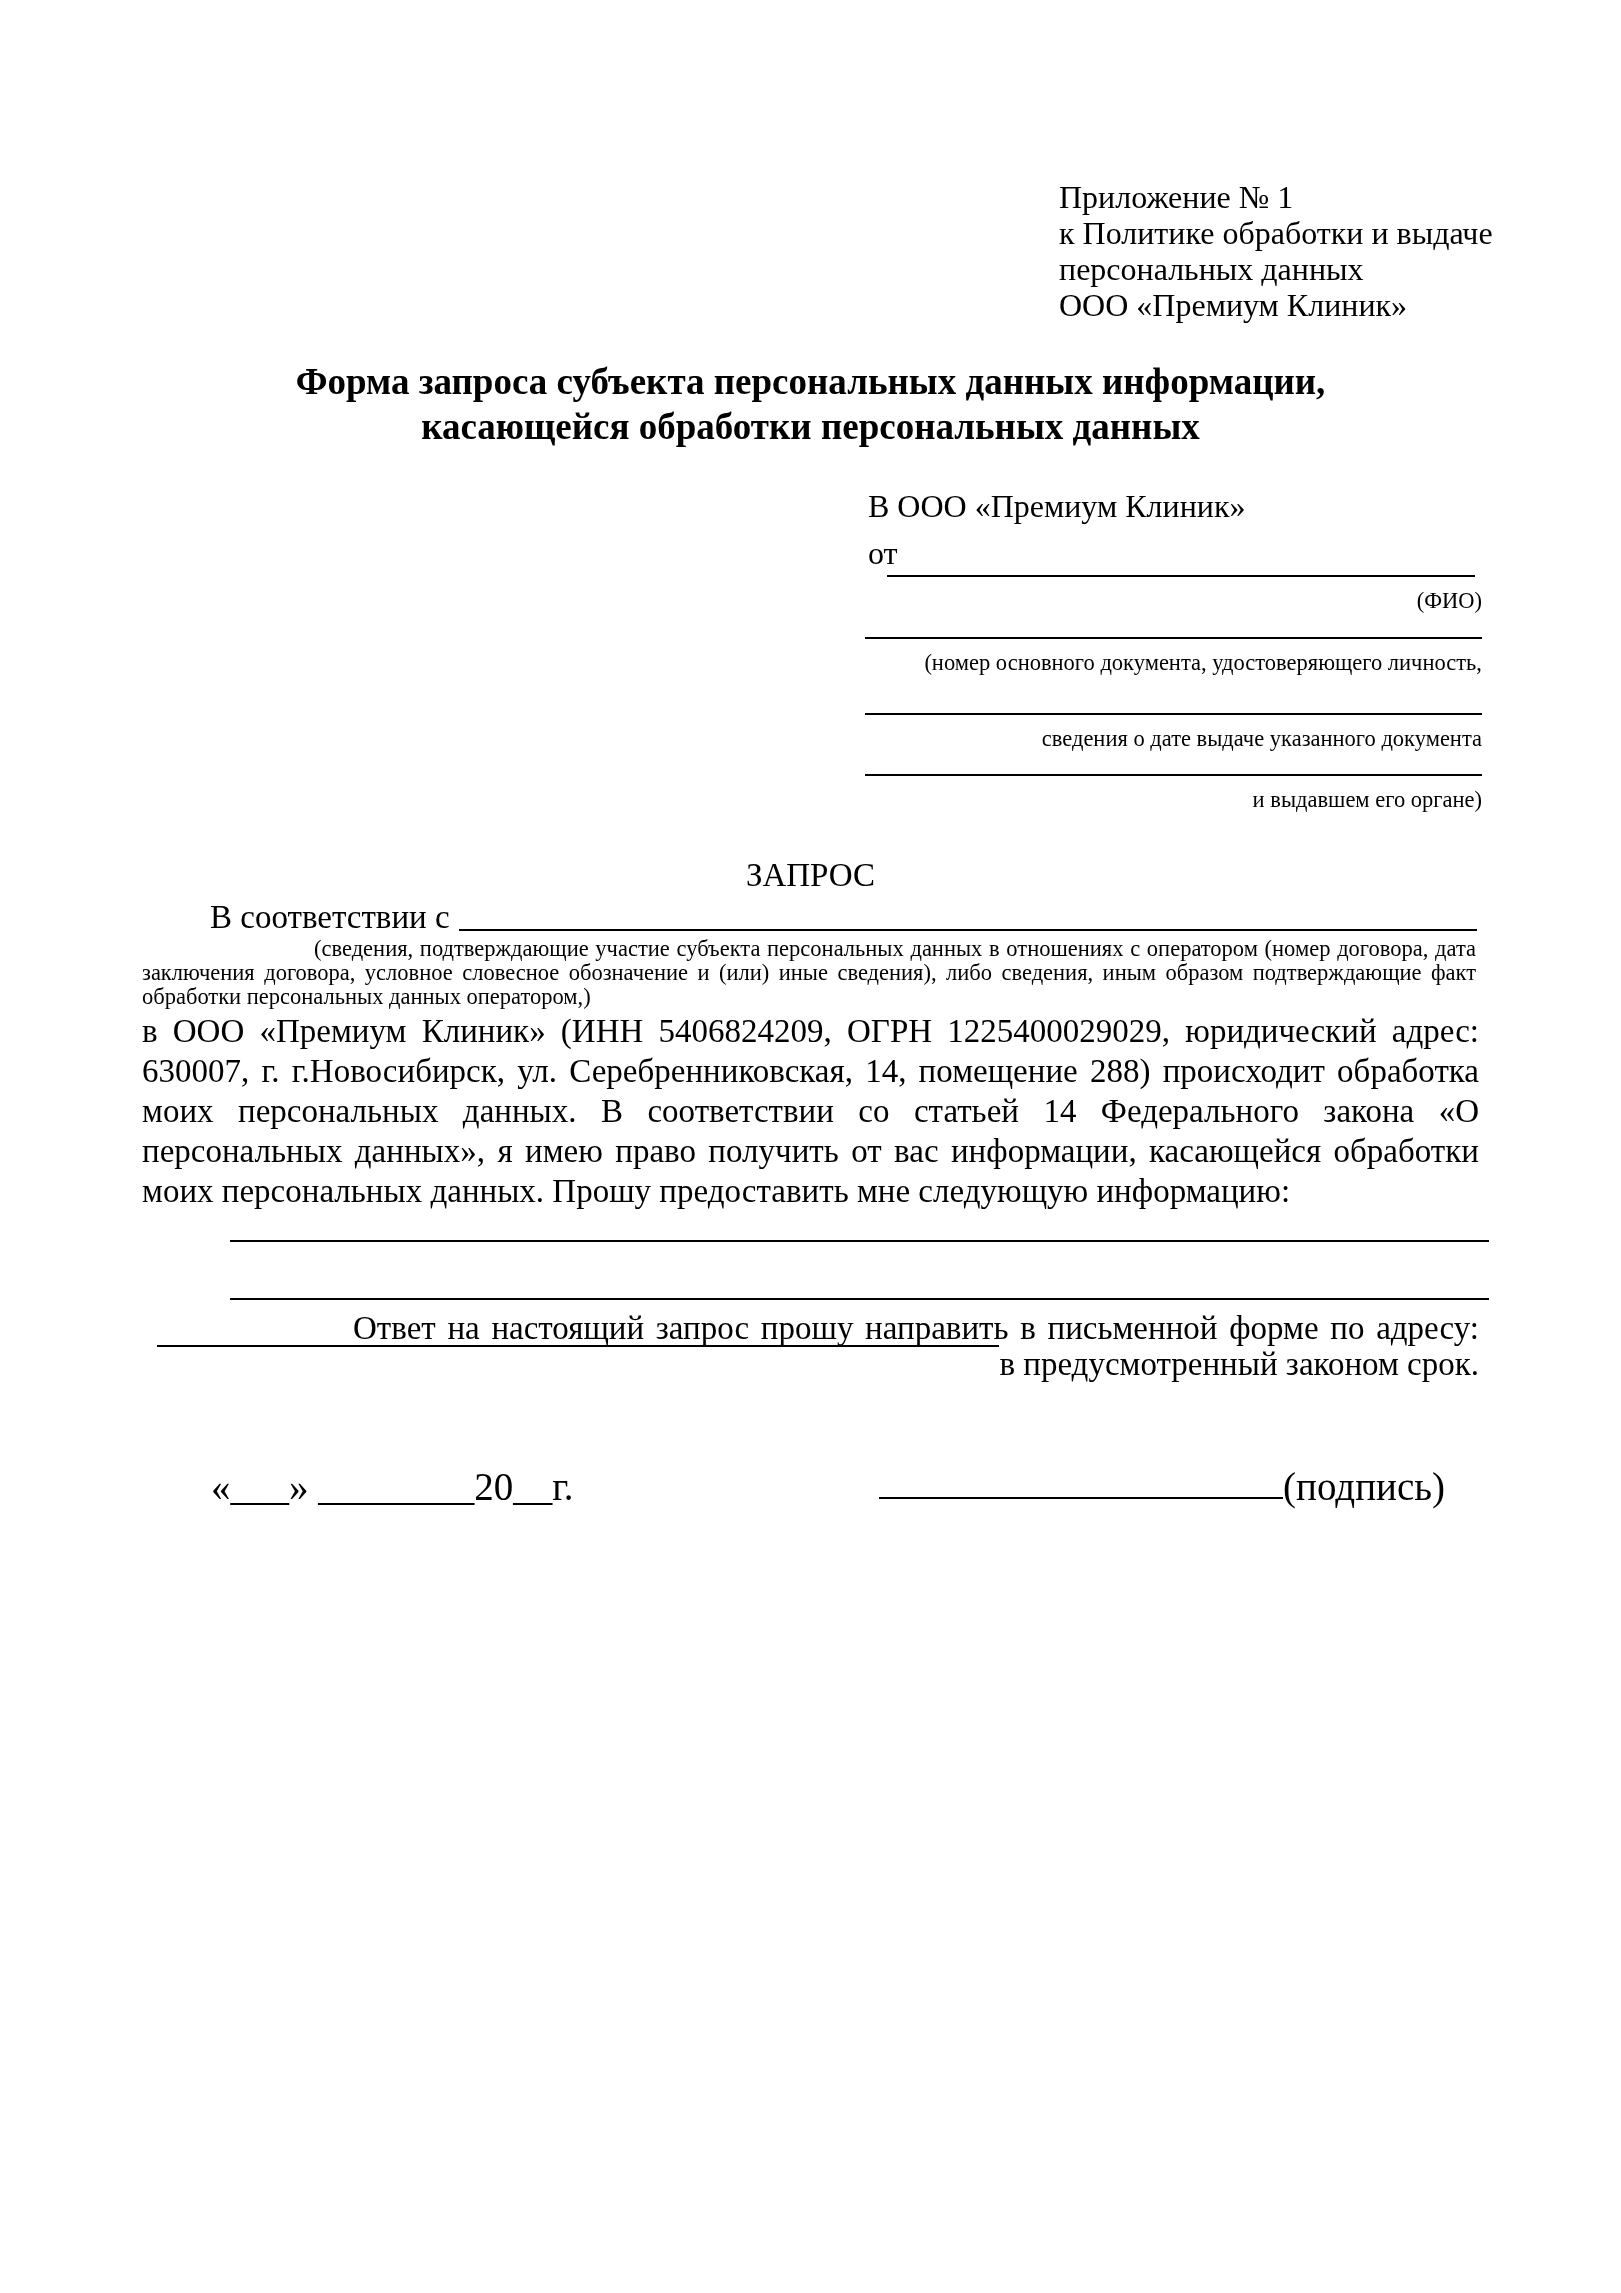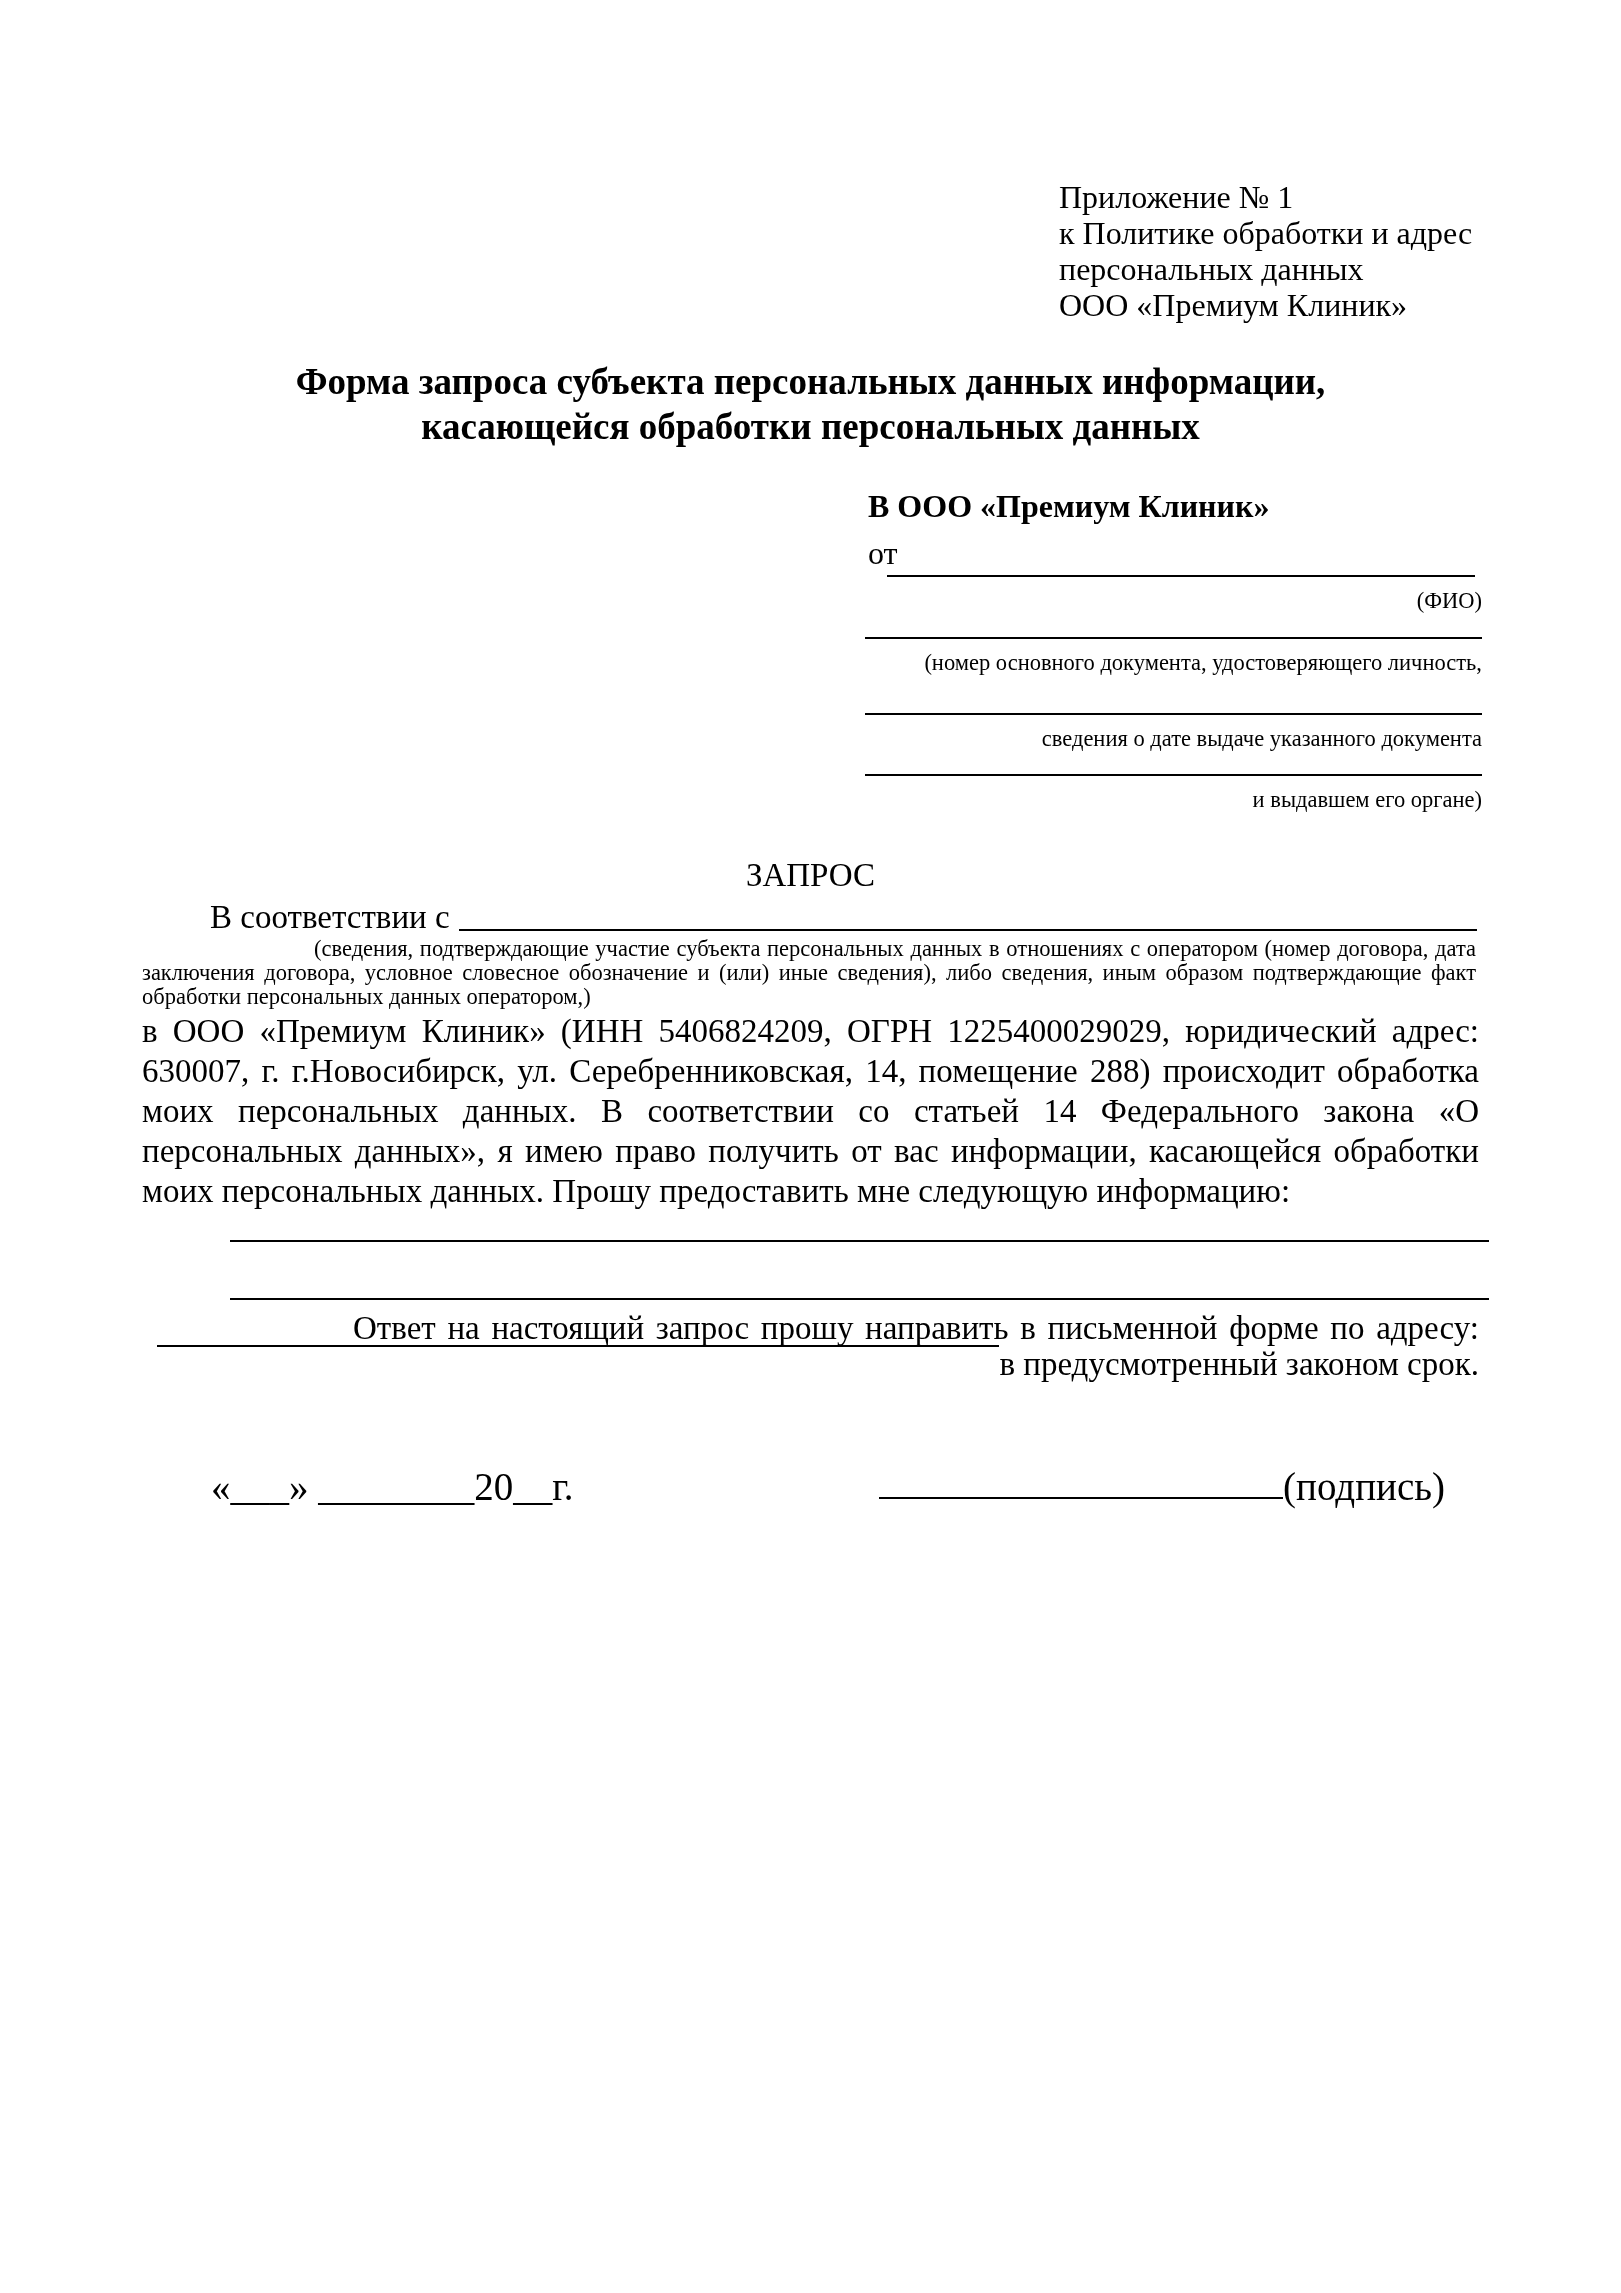--- a/index.html
+++ b/index.html
@@ -40,21 +40,21 @@
   }
 
   
   .addressee {
     position: absolute;
     left: 868px;
     top: 487px;
     width: 617px;
     font-size: 32px;
   }
-  .addressee .to { line-height: 39px; white-space: nowrap; font-weight: bold; }
+  .addressee .to { line-height: 39px; white-space: nowrap; }
   .addressee .from { line-height: 39px; margin-top: 7.8px; }
 
   .field {
     position: absolute;
     width: 617px;
     left: 865px;
   }
   .field .write-line {
     height: 0;
     border-bottom: 2.9px solid #000;
@@ -191,21 +191,21 @@
   }
   .sig-row .sig-caption { white-space: nowrap; }
 </style>
 </head>
 <body>
 
 <div class="page">
 
   <div class="annex">
     <div>Приложение № 1</div>
-    <div>к Политике обработки и адрес</div>
+    <div>к Политике обработки и выдаче</div>
     <div>персональных данных</div>
     <div>ООО «Премиум Клиник»</div>
   </div>
 
   <div class="doc-title">
     <div>Форма запроса субъекта персональных данных информации,</div>
     <div>касающейся обработки персональных данных</div>
   </div>
 
   <div class="addressee">

